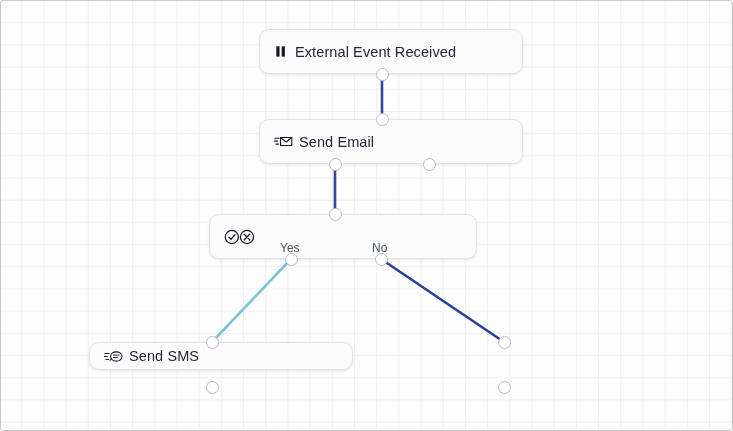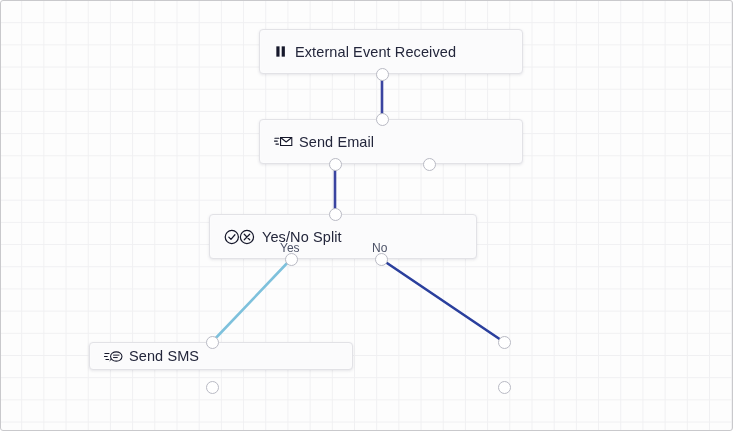--- a/index.html
+++ b/index.html
@@ -34,21 +34,21 @@
     width: 733px;
     height: 431px;
     pointer-events: none;
   }
 
   .node {
     position: absolute;
     box-sizing: border-box;
     background: #fbfbfc;
     border: 1px solid #e2e2e6;
-    border-radius: 4px;
+    border-radius: 10px;
     box-shadow: 0 1px 3px rgba(30,34,60,0.10), 0 0 0 0.5px rgba(255,255,255,0.6) inset;
     display: flex;
     align-items: center;
   }
 
   .node-inner {
     display: flex;
     align-items: center;
     gap: 6px;
     padding-left: 14px;
@@ -142,21 +142,20 @@
   <div class="node" id="node-yes-no-split">
     <div class="node-inner">
       <span class="node-icon">
         <svg width="32" height="16" viewBox="0 0 34 17">
           <circle cx="8.3" cy="8.5" r="7" stroke="#16182b" stroke-width="1.3" fill="none"></circle>
           <path d="M5.1 8.6l2.3 2.4 4.2-4.9" stroke="#16182b" stroke-width="1.3" fill="none" stroke-linecap="round" stroke-linejoin="round"></path>
           <circle cx="24.4" cy="8.5" r="7" stroke="#16182b" stroke-width="1.3" fill="none"></circle>
           <path d="M21.5 5.6l5.8 5.8M27.3 5.6l-5.8 5.8" stroke="#16182b" stroke-width="1.3" stroke-linecap="round"></path>
         </svg>
       </span>
-      <span class="node-label">Yes/No Split</span>
     </div>
   </div>
   <div class="port" style="left:327.5px; top:206.5px;"></div>
   <div class="port" style="left:283.5px; top:251.5px;"></div>
   <div class="port" style="left:373.5px; top:251.5px;"></div>
   <div class="port-label" style="left:279px; top:240px;">Yes</div>
   <div class="port-label" style="left:371px; top:240px;">No</div>
 
   <div class="node" id="node-send-sms">
     <div class="node-inner">

